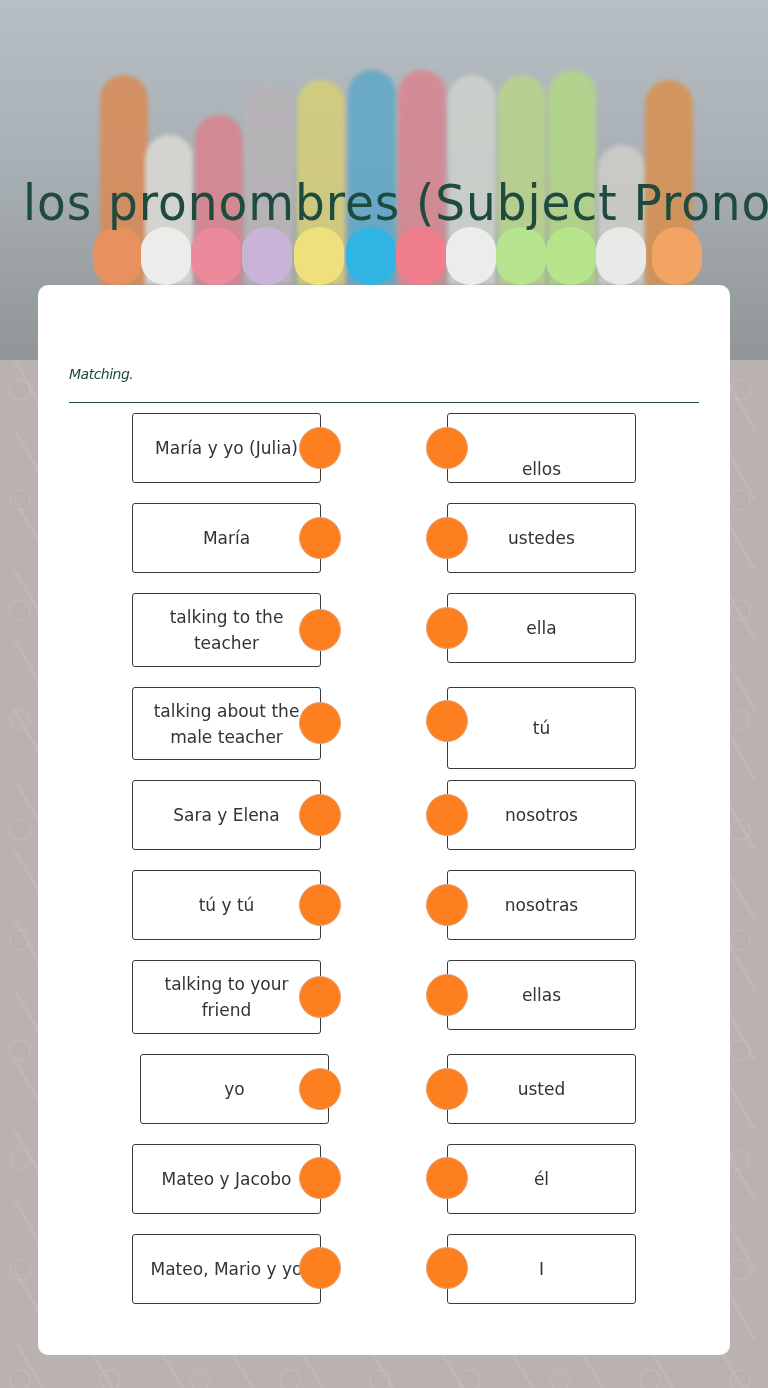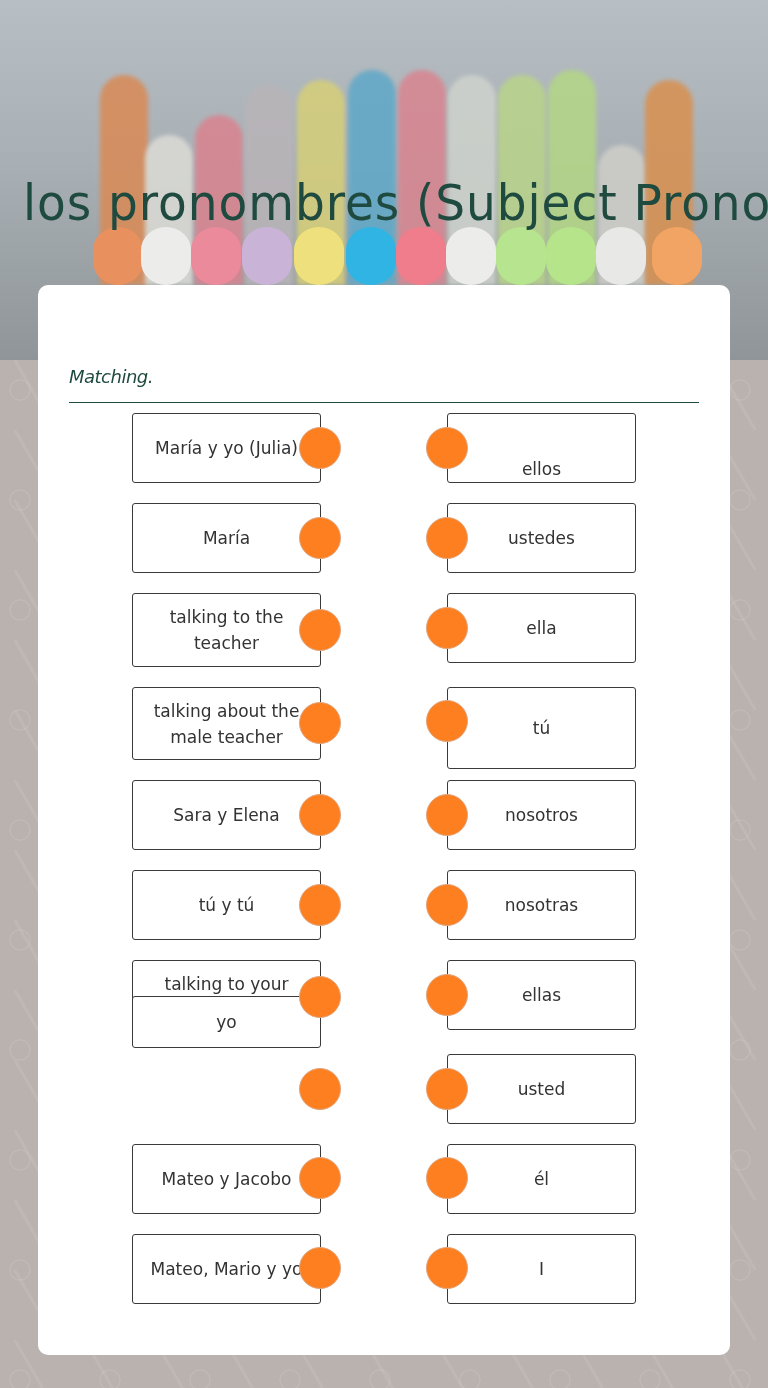--- a/index.html
+++ b/index.html
@@ -32,21 +32,21 @@
     position:absolute; left:0; top:140px; width:768px; text-align:center;
     font-family:"DejaVu Sans", sans-serif; font-weight:normal;
     font-size:50px; letter-spacing:1px; color:#1f4a3f;
     transform:scaleX(0.94); white-space:nowrap;
   }
   .card {
     position:absolute; left:38px; top:285px; width:692px; height:1070px;
     background:#ffffff; border-radius:10px;
   }
   .section-title {
-    position:absolute; left:69px; top:366px; font-size:18px; color:#1f4a3f;
+    position:absolute; left:69px; top:366px; font-size:14px; color:#1f4a3f;
     font-style:italic; letter-spacing:-0.5px;
   }
   .section-rule {
     position:absolute; left:69px; top:402px; width:630px; height:1px; background:#1f4a3f;
   }
   .box {
     position:absolute; box-sizing:border-box; border:1px solid #3a3a3a; border-radius:3px;
     background:#fff; display:flex; align-items:center; justify-content:center; text-align:center;
     font-size:17px; line-height:26px; color:#333;
   }
@@ -112,21 +112,21 @@
   </div>
 <div class="box left" style="top:780px;height:70px;">
     <span>Sara y Elena</span>
   </div>
 <div class="box left" style="top:870px;height:70px;">
     <span>tú y tú</span>
   </div>
 <div class="box left" style="top:960px;height:74px;">
     <span>talking to your friend</span>
   </div>
-<div class="box left" style="top:996px;height:52px;">
+<div class="box left" style="top:1054px;height:70px;margin-left:8px;">
     <span>yo</span>
   </div>
 <div class="box left" style="top:1144px;height:70px;">
     <span>Mateo y Jacobo</span>
   </div>
 <div class="box left" style="top:1234px;height:70px;">
     <span>Mateo, Mario y yo</span>
   </div>
 
 <div class="dot" style="left:299px;top:427px;"></div>

